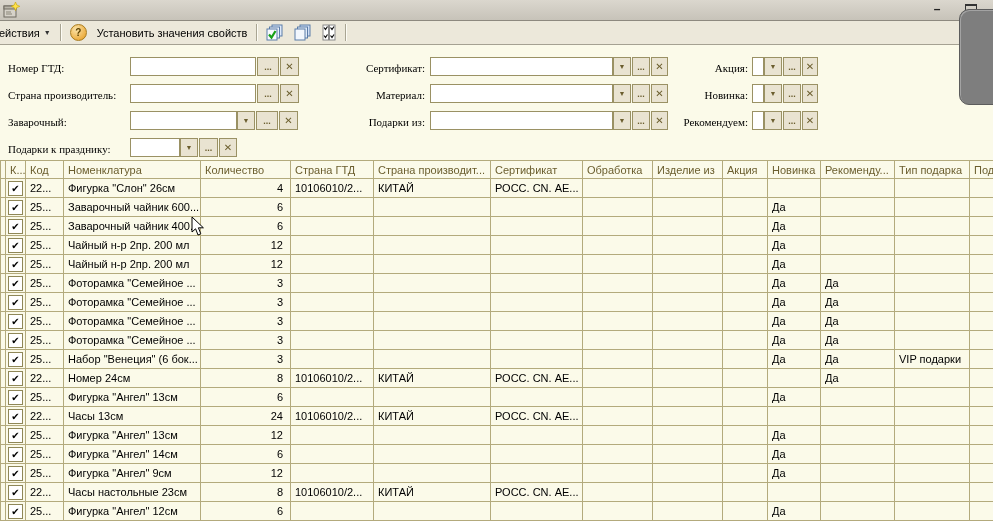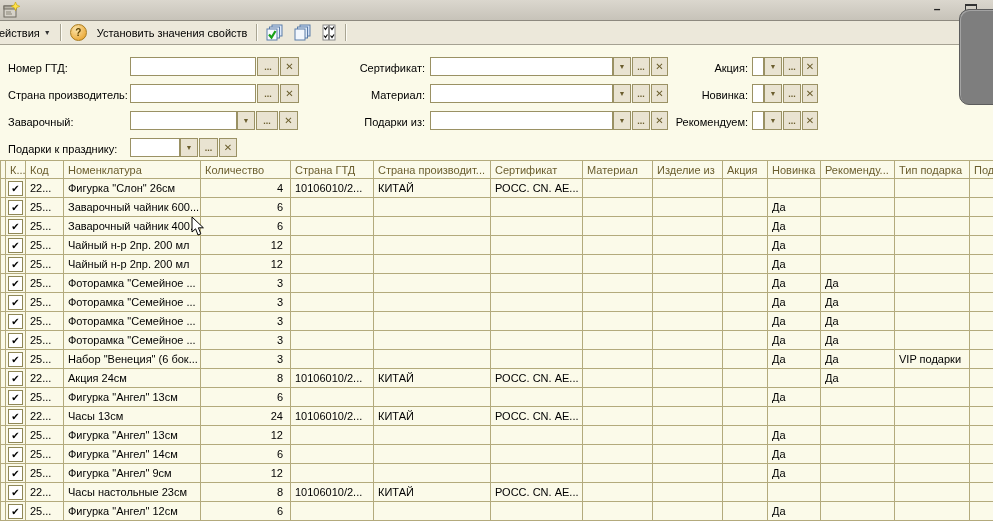--- a/index.html
+++ b/index.html
@@ -32,21 +32,21 @@
     border:none;font:inherit;color:#000;cursor:default;white-space:nowrap;}
   .tb-sep{width:1px;height:17px;background:#a9a593;box-shadow:1px 0 0 #fdfcf5;margin:0 4px;flex:0 0 auto;}
   .dd-arrow{font-size:7px;color:#333;}
   .help-circle{width:15px;height:15px;border-radius:50%;
     background:radial-gradient(circle at 35% 30%,#fbe3a8,#edb045 70%,#d5922a);
     border:1px solid #a97c1f;color:#5a4000;font-weight:bold;font-size:10px;
     display:flex;align-items:center;justify-content:center;}
   .tb-icon{width:18px;height:17px;flex:0 0 auto;}
   
   .filters{position:absolute;top:45px;left:0;width:100%;height:115px;}
-  .f-label{position:absolute;height:14px;line-height:14px;white-space:nowrap;}
+  .f-label{position:absolute;height:14px;line-height:14px;white-space:nowrap;font-family:Liberation Serif, serif;}
   .f-label.r{text-align:right;}
   .f-group{position:absolute;display:flex;height:19px;box-sizing:border-box;}
   .f-input{box-sizing:border-box;height:19px;border:1px solid #9a9164;background:#fff;
     padding:0 2px;font:inherit;outline:none;}
   .f-btn{box-sizing:border-box;height:19px;border:1px solid #9a9164;background:#e9e3d1;
     color:#6b5e2e;font-weight:bold;font-size:9px;display:flex;align-items:center;justify-content:center;
     margin-left:1px;padding:0;font-family:inherit;}
   .f-btn.combo{font-size:7px;}
   .f-btn.clear{font-size:10px;}
   
@@ -221,21 +221,21 @@
     <thead>
         <tr>
           <th></th>
           <th>К...</th>
           <th>Код</th>
           <th>Номенклатура</th>
           <th>Количество</th>
           <th>Страна ГТД</th>
           <th>Страна производит...</th>
           <th>Сертификат</th>
-          <th>Материал</th>
+          <th>Обработка</th>
           <th>Изделие из</th>
           <th>Акция</th>
           <th>Новинка</th>
           <th>Рекоменду...</th>
           <th>Тип подарка</th>
           <th>Под</th>
         </tr>
       </thead>
     <tbody>
         <tr>
@@ -427,21 +427,21 @@
           <td>Да</td>
           <td>VIP подарки</td>
           <td></td>
         </tr>
         <tr>
           <td></td>
           <td class="cbcell">
             <div class="cb">✔</div>
           </td>
           <td>22...</td>
-          <td>Акция 24см</td>
+          <td>Номер 24см</td>
           <td class="num">8</td>
           <td>10106010/2...</td>
           <td>КИТАЙ</td>
           <td>РОСС. CN. АЕ...</td>
           <td></td>
           <td></td>
           <td></td>
           <td></td>
           <td>Да</td>
           <td></td>

